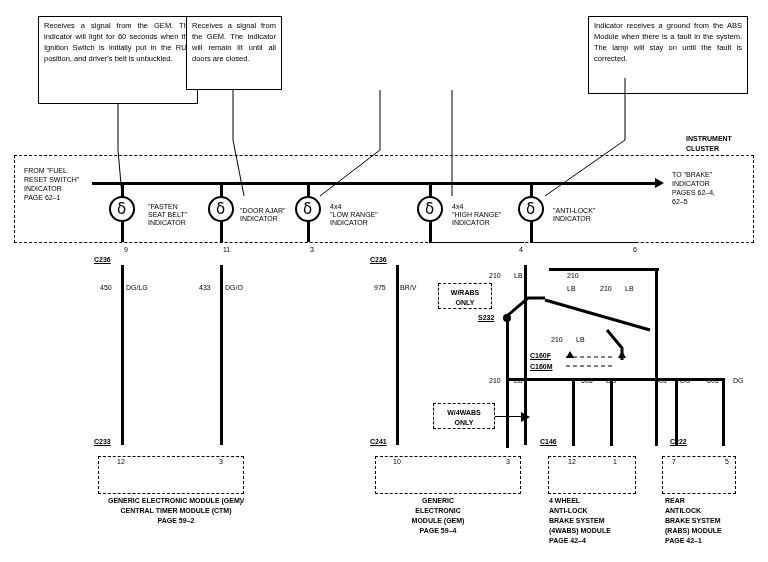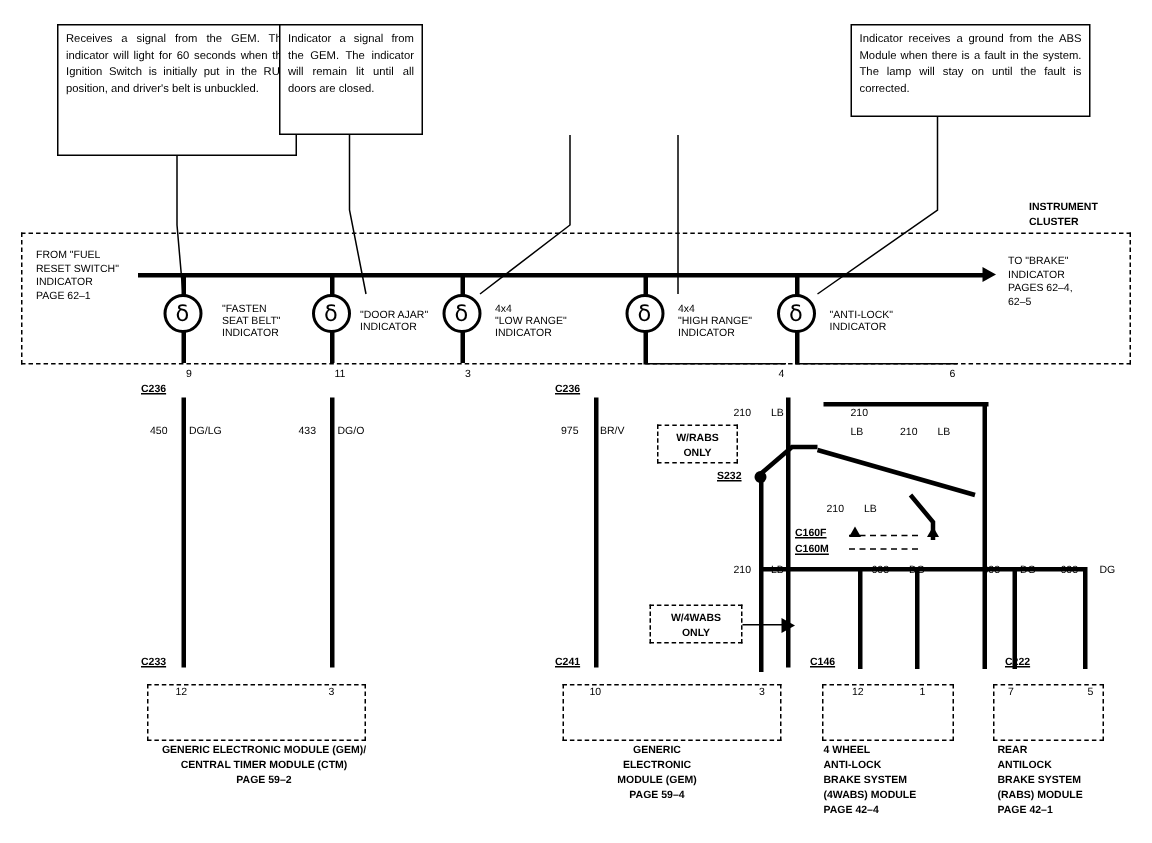--- a/index.html
+++ b/index.html
@@ -106,24 +106,24 @@
   }
   svg.leaders { position: absolute; left: 0; top: 0; width: 768px; height: 562px; pointer-events: none; }
 </style>
 </head>
 <body>
 
 <div id="root">
 
   <div class="note" style="left:38px; top:16px; width:160px; height:88px;">Receives a signal from the GEM. The indicator will light for 60 seconds when the Ignition Switch is initially put in the RUN position, and driver's belt is unbuckled.</div>
 
-  <div class="note" style="left:186px; top:16px; width:96px; height:74px;">Indicator a signal from the GEM. The indicator will remain lit until all doors are closed.</div>
-
-
-  <div class="note" style="left:567px; top:16px; width:160px; height:62px;">Indicator receives a ground from the ABS Module when there is a fault in the system. The lamp will stay on until the fault is corrected.</div>
+  <div class="note" style="left:186px; top:16px; width:96px; height:74px;">Receives a signal from the GEM. The indicator will remain lit until all doors are closed.</div>
+
+
+  <div class="note" style="left:588px; top:16px; width:160px; height:78px;">Indicator receives a ground from the ABS Module when there is a fault in the system. The lamp will stay on until the fault is corrected.</div>
 
   <svg class="leaders">
 
     <polyline points="118,104 118,150 122,196" fill="none" stroke="#000" stroke-width="1"></polyline>
 
     <polyline points="233,90 233,140 244,196" fill="none" stroke="#000" stroke-width="1"></polyline>
 
     <polyline points="380,90 380,150 320,196" fill="none" stroke="#000" stroke-width="1"></polyline>
     <polyline points="452,90 452,196" fill="none" stroke="#000" stroke-width="1"></polyline>
 

